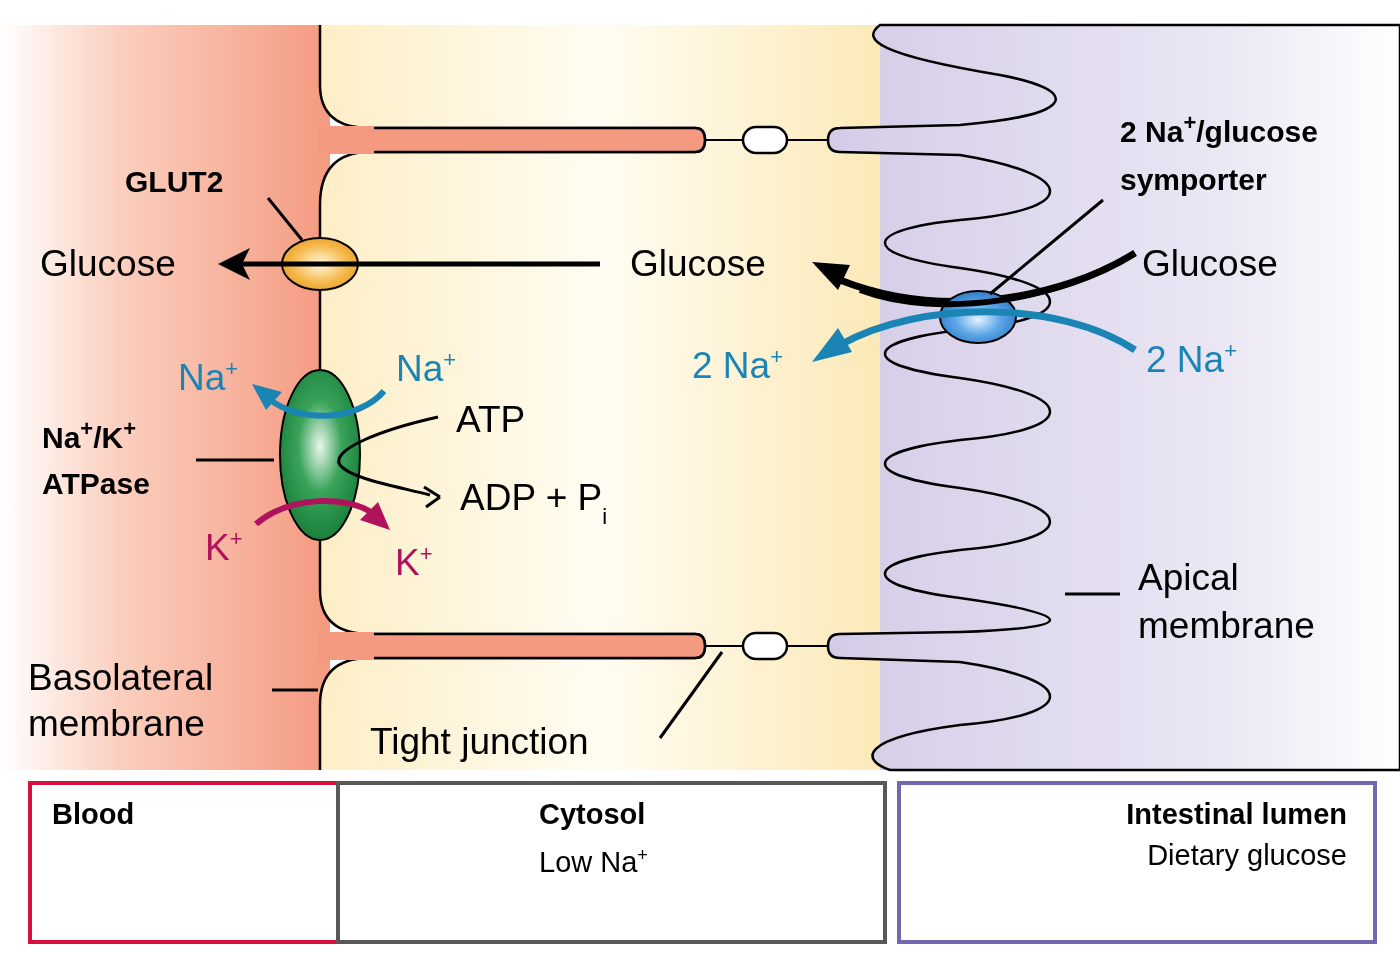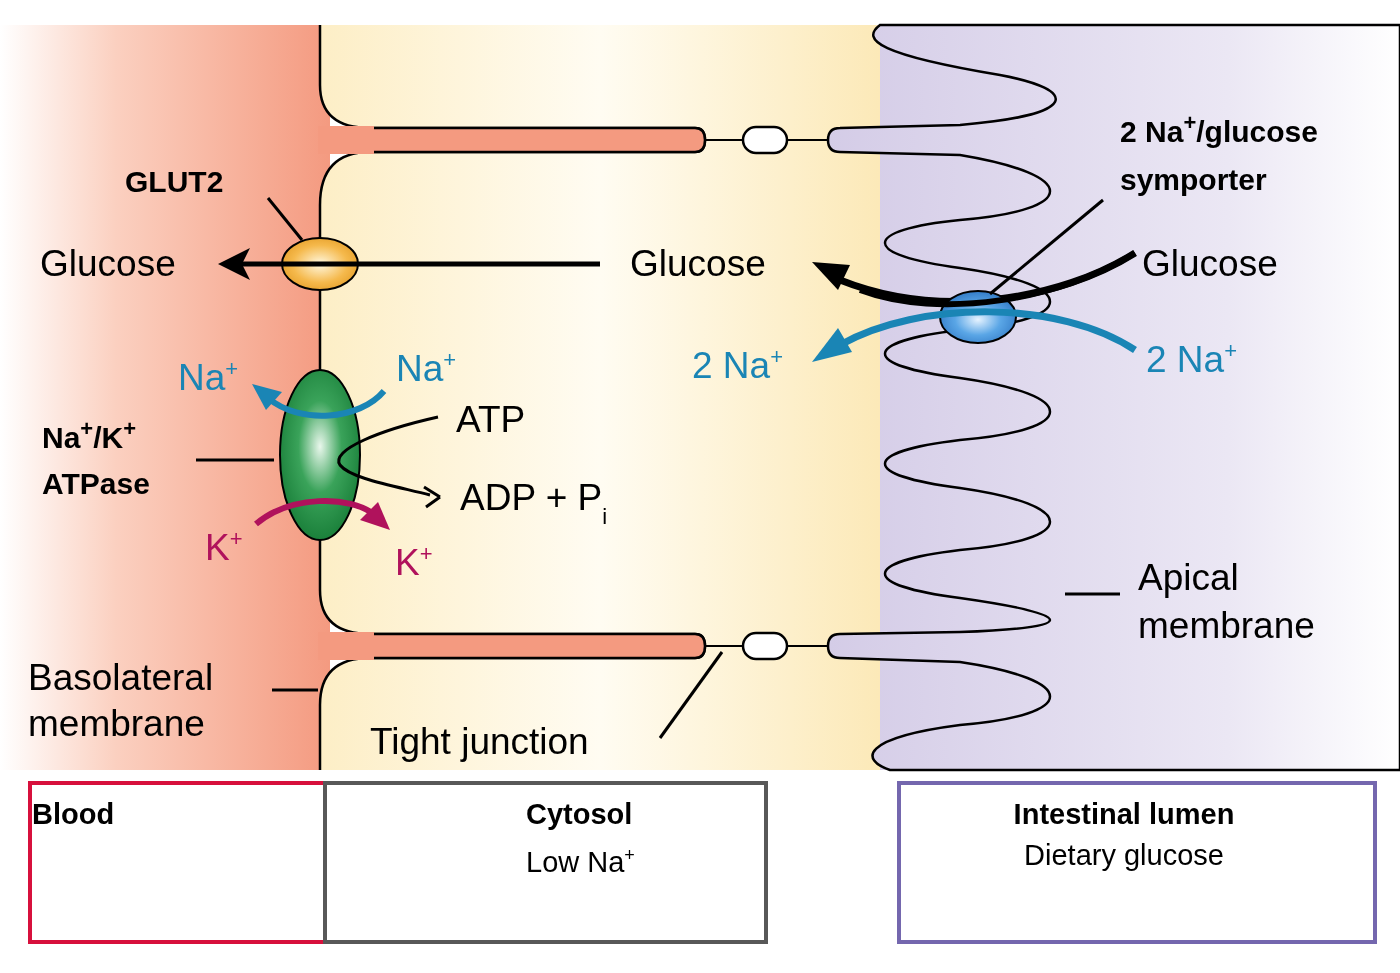--- a/index.html
+++ b/index.html
@@ -8,23 +8,23 @@
   #diagram { position:absolute; left:0; top:0; }
   .lbl { font-family:"Liberation Sans", sans-serif; font-size:37px; fill:#000; }
   .bold { font-weight:bold; font-size:30px; }
   .blue { fill:#1a85b5; }
   .mag  { fill:#b0125c; }
   .sup  { font-size:22px; }
   .box { position:absolute; top:781px; height:163px; box-sizing:border-box; background:#fff; }
   .box .t { font-weight:bold; font-size:29px; line-height:34px; margin-top:12px; }
   .box .r { font-size:29px; line-height:48px; }
   .box sup { font-size:18px; }
-  #box-blood { left:28px; width:338px; border:4px solid #d7103c; }
-  #box-cyto  { left:323px; width:445px; border:4px solid #585858; padding-left:199px; }
-  #box-lumen { left:897px; width:480px; border:4px solid #7467ae; padding-right:26px; text-align:center; }
+  #box-blood { left:28px; width:338px; border:4px solid #d7103c; padding-left:20px; }
+  #box-cyto  { left:336px; width:551px; border:4px solid #585858; padding-left:199px; }
+  #box-lumen { left:897px; width:480px; border:4px solid #7467ae; padding-right:26px; text-align:right; }
 </style>
 </head>
 <body>
 
 <svg id="diagram" width="1400" height="780" viewBox="0 0 1400 780" xmlns="http://www.w3.org/2000/svg">
   <defs>
     <linearGradient id="bloodGrad" x1="0" y1="0" x2="1" y2="0">
       <stop offset="0" stop-color="#ffffff"></stop>
       <stop offset="0.35" stop-color="#fbd0c0"></stop>
       <stop offset="1" stop-color="#f49a80"></stop>

